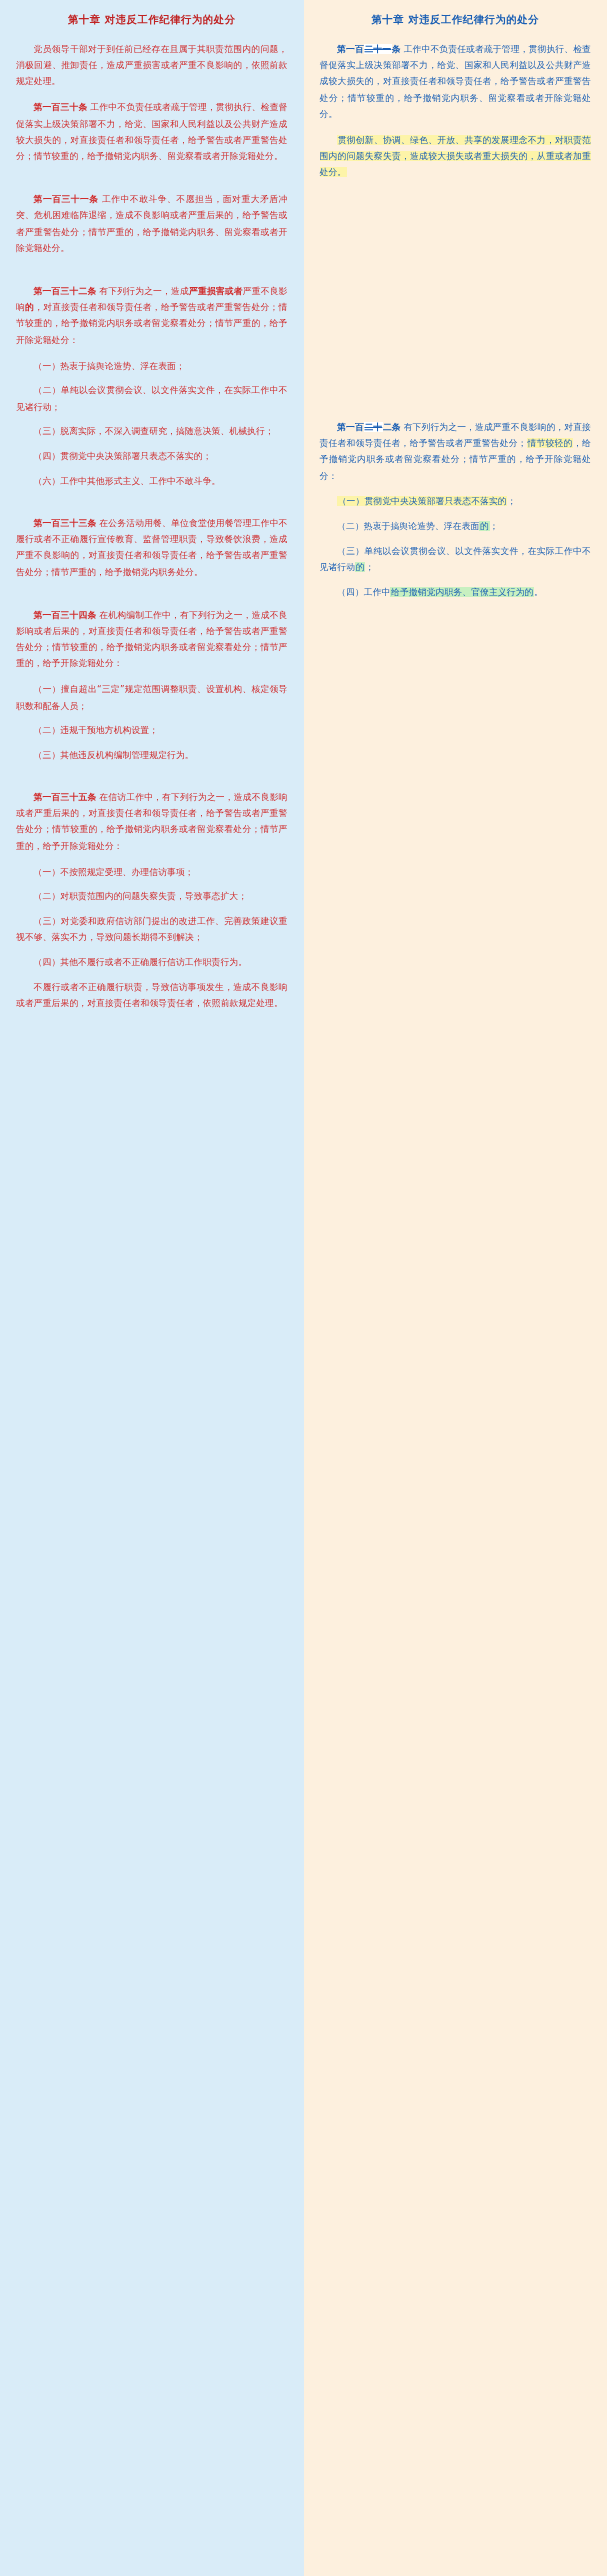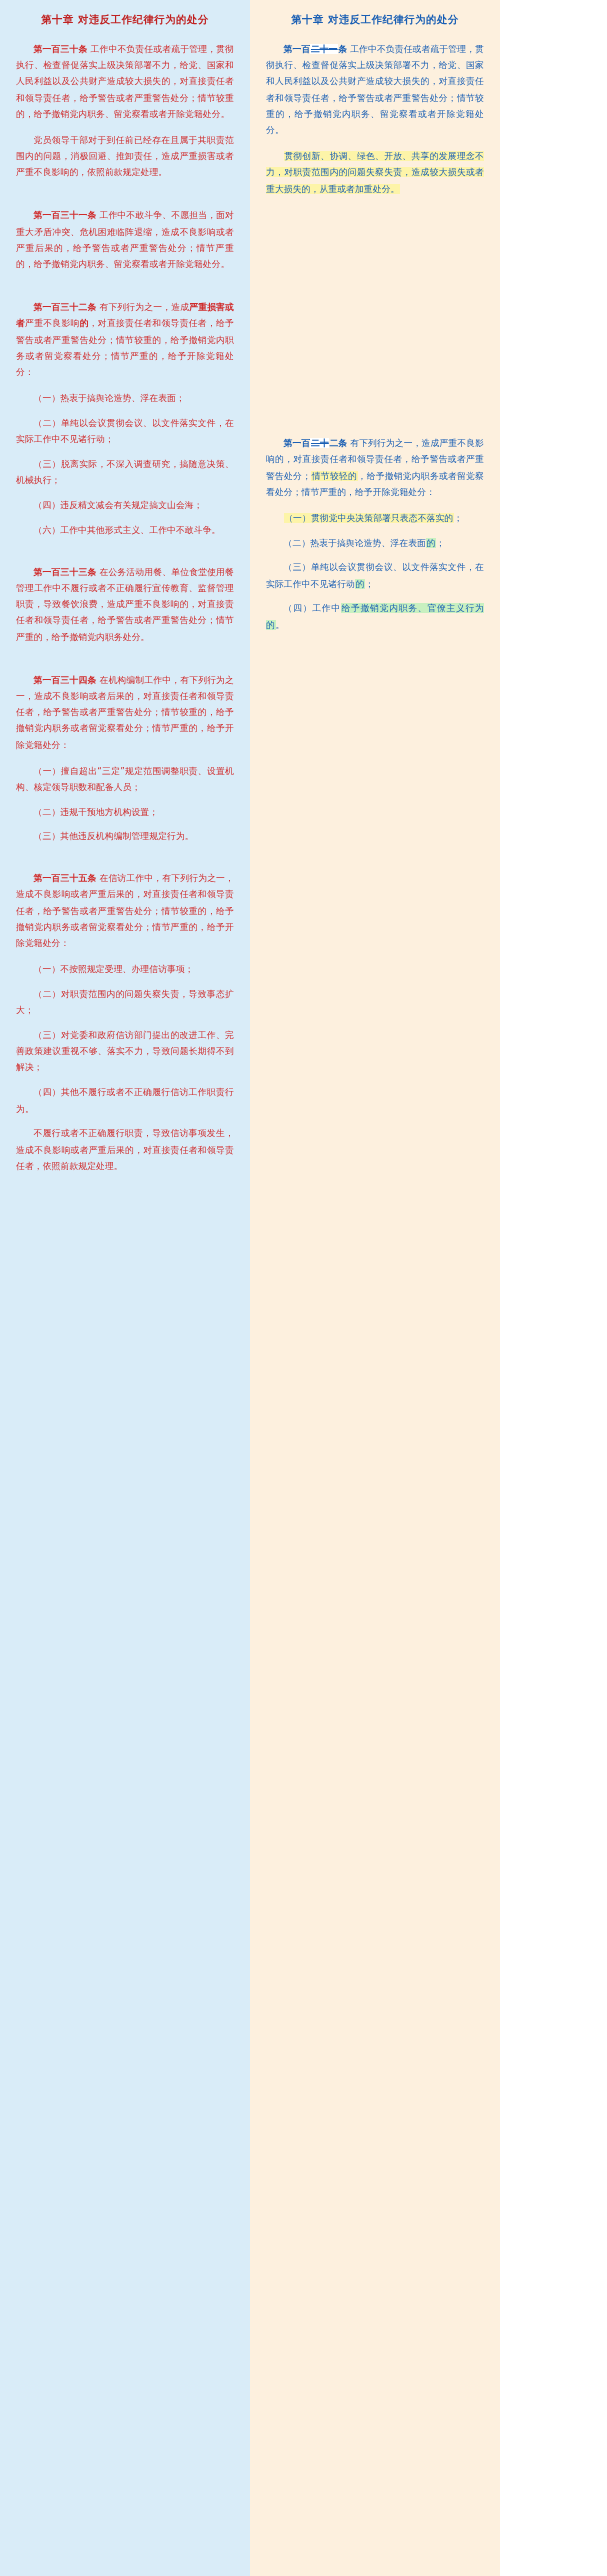--- a/index.html
+++ b/index.html
@@ -5,21 +5,21 @@
   * { box-sizing: border-box; }
   html, body {
     margin: 0; padding: 0;
     background: #ffffff;
   }
   body {
     width: 607px;
     font-family: "DejaVu Sans", "Liberation Sans", sans-serif;
   }
   .page {
-    width: 500px;
+    width: 607px;
     min-height: 2576px;
     display: flex;
     flex-direction: row;
     align-items: stretch;
   }
   .col {
     width: 304px;
     padding: 8.5px 16px 24px 16px;
   }
   .col-left {
@@ -68,36 +68,36 @@
   .spacer-lg { height: 17px; }
 </style>
 </head>
 <body>
 
 <div class="page">
 
   <div class="col col-left">
     <div class="col-title">第十章  对违反工作纪律行为的处分</div>
 
+    <p class="para">党员领导干部对于到任前已经存在且属于其职责范围内的问题，消极回避、推卸责任，造成严重损害或者严重不良影响的，依照前款规定处理。</p>
+
     <p class="para"><span class="art-no">第一百三十条</span>  工作中不负责任或者疏于管理，贯彻执行、检查督促落实上级决策部署不力，给党、国家和人民利益以及公共财产造成较大损失的，对直接责任者和领导责任者，给予警告或者严重警告处分；情节较重的，给予撤销党内职务、留党察看或者开除党籍处分。</p>
-
-    <p class="para">党员领导干部对于到任前已经存在且属于其职责范围内的问题，消极回避、推卸责任，造成严重损害或者严重不良影响的，依照前款规定处理。</p>
 
     <div class="spacer-lg"></div>
 
     <p class="para"><span class="art-no">第一百三十一条</span>  工作中不敢斗争、不愿担当，面对重大矛盾冲突、危机困难临阵退缩，造成不良影响或者严重后果的，给予警告或者严重警告处分；情节严重的，给予撤销党内职务、留党察看或者开除党籍处分。</p>
 
     <div class="spacer-lg"></div>
 
     <p class="para"><span class="art-no">第一百三十二条</span>  有下列行为之一，造成<span class="bold">严重损害或者</span>严重不良影响<span class="bold">的</span>，对直接责任者和领导责任者，给予警告或者严重警告处分；情节较重的，给予撤销党内职务或者留党察看处分；情节严重的，给予开除党籍处分：</p>
 
     <p class="para tight">（一）热衷于搞舆论造势、浮在表面；</p>
     <p class="para tight">（二）单纯以会议贯彻会议、以文件落实文件，在实际工作中不见诸行动；</p>
     <p class="para tight">（三）脱离实际，不深入调查研究，搞随意决策、机械执行；</p>
-    <p class="para tight">（四）违反精文减会有关规定搞文山会海；</p>
+    <p class="para tight">（四）贯彻党中央决策部署只表态不落实的；</p>
     <p class="para tight">（六）工作中其他形式主义、工作中不敢斗争。</p>
 
     <div class="spacer-lg"></div>
 
     <p class="para"><span class="art-no">第一百三十三条</span>  在公务活动用餐、单位食堂使用餐管理工作中不履行或者不正确履行宣传教育、监督管理职责，导致餐饮浪费，造成严重不良影响的，对直接责任者和领导责任者，给予警告或者严重警告处分；情节严重的，给予撤销党内职务处分。</p>
 
     <div class="spacer-lg"></div>
 
     <p class="para"><span class="art-no">第一百三十四条</span>  在机构编制工作中，有下列行为之一，造成不良影响或者后果的，对直接责任者和领导责任者，给予警告或者严重警告处分；情节较重的，给予撤销党内职务或者留党察看处分；情节严重的，给予开除党籍处分：</p>
 

